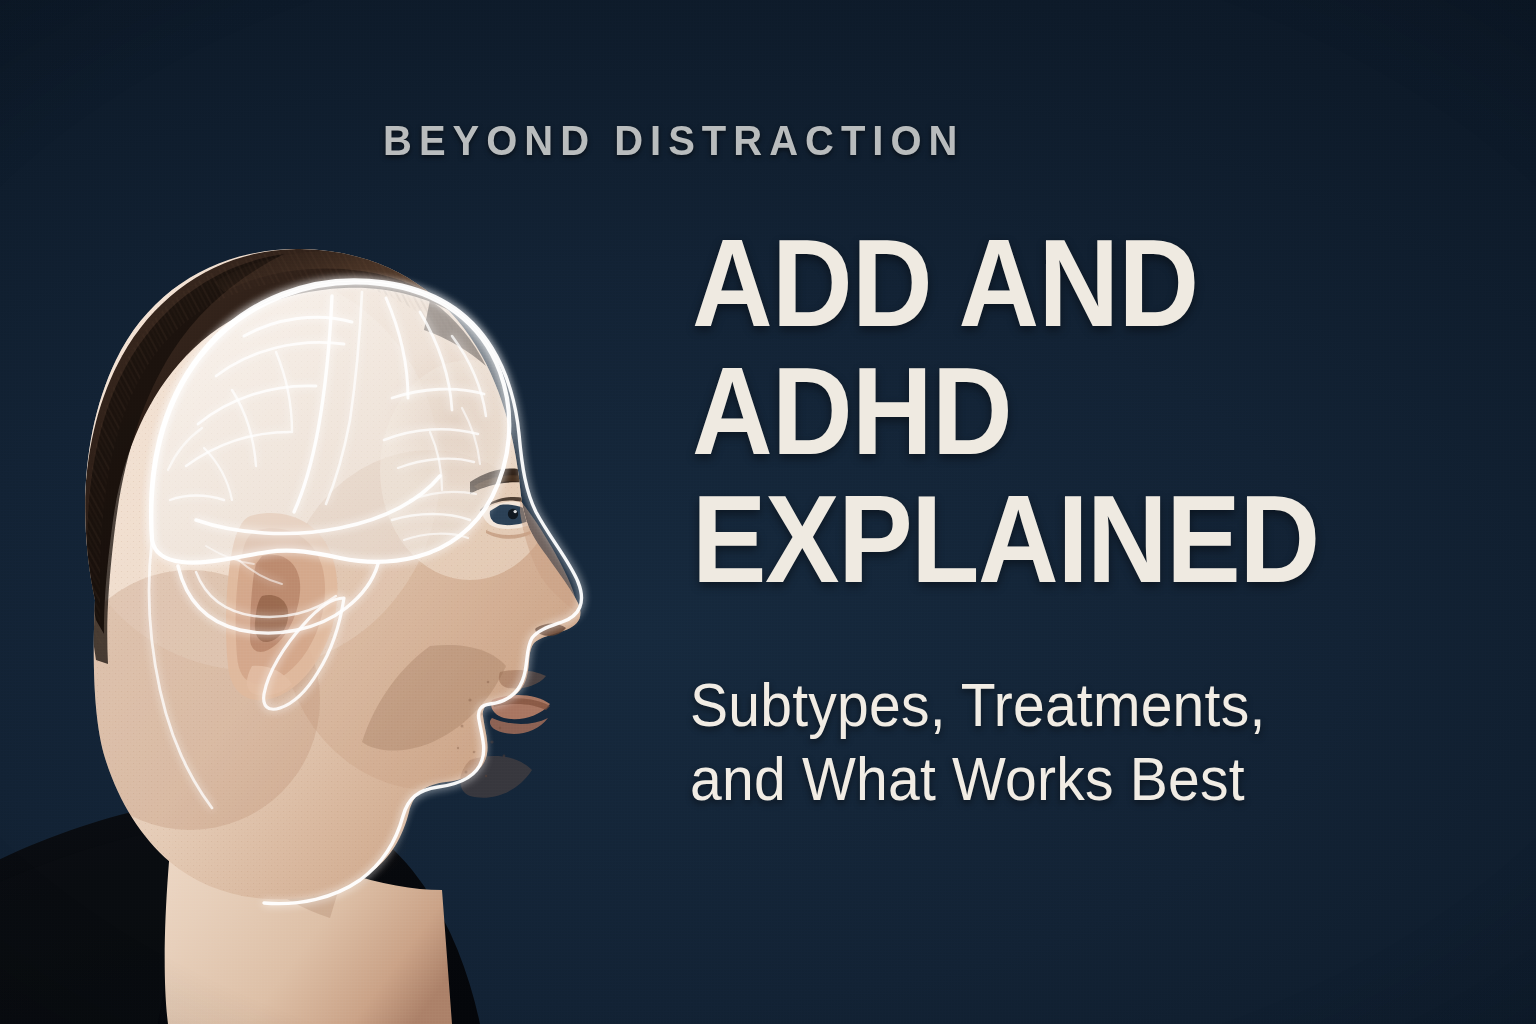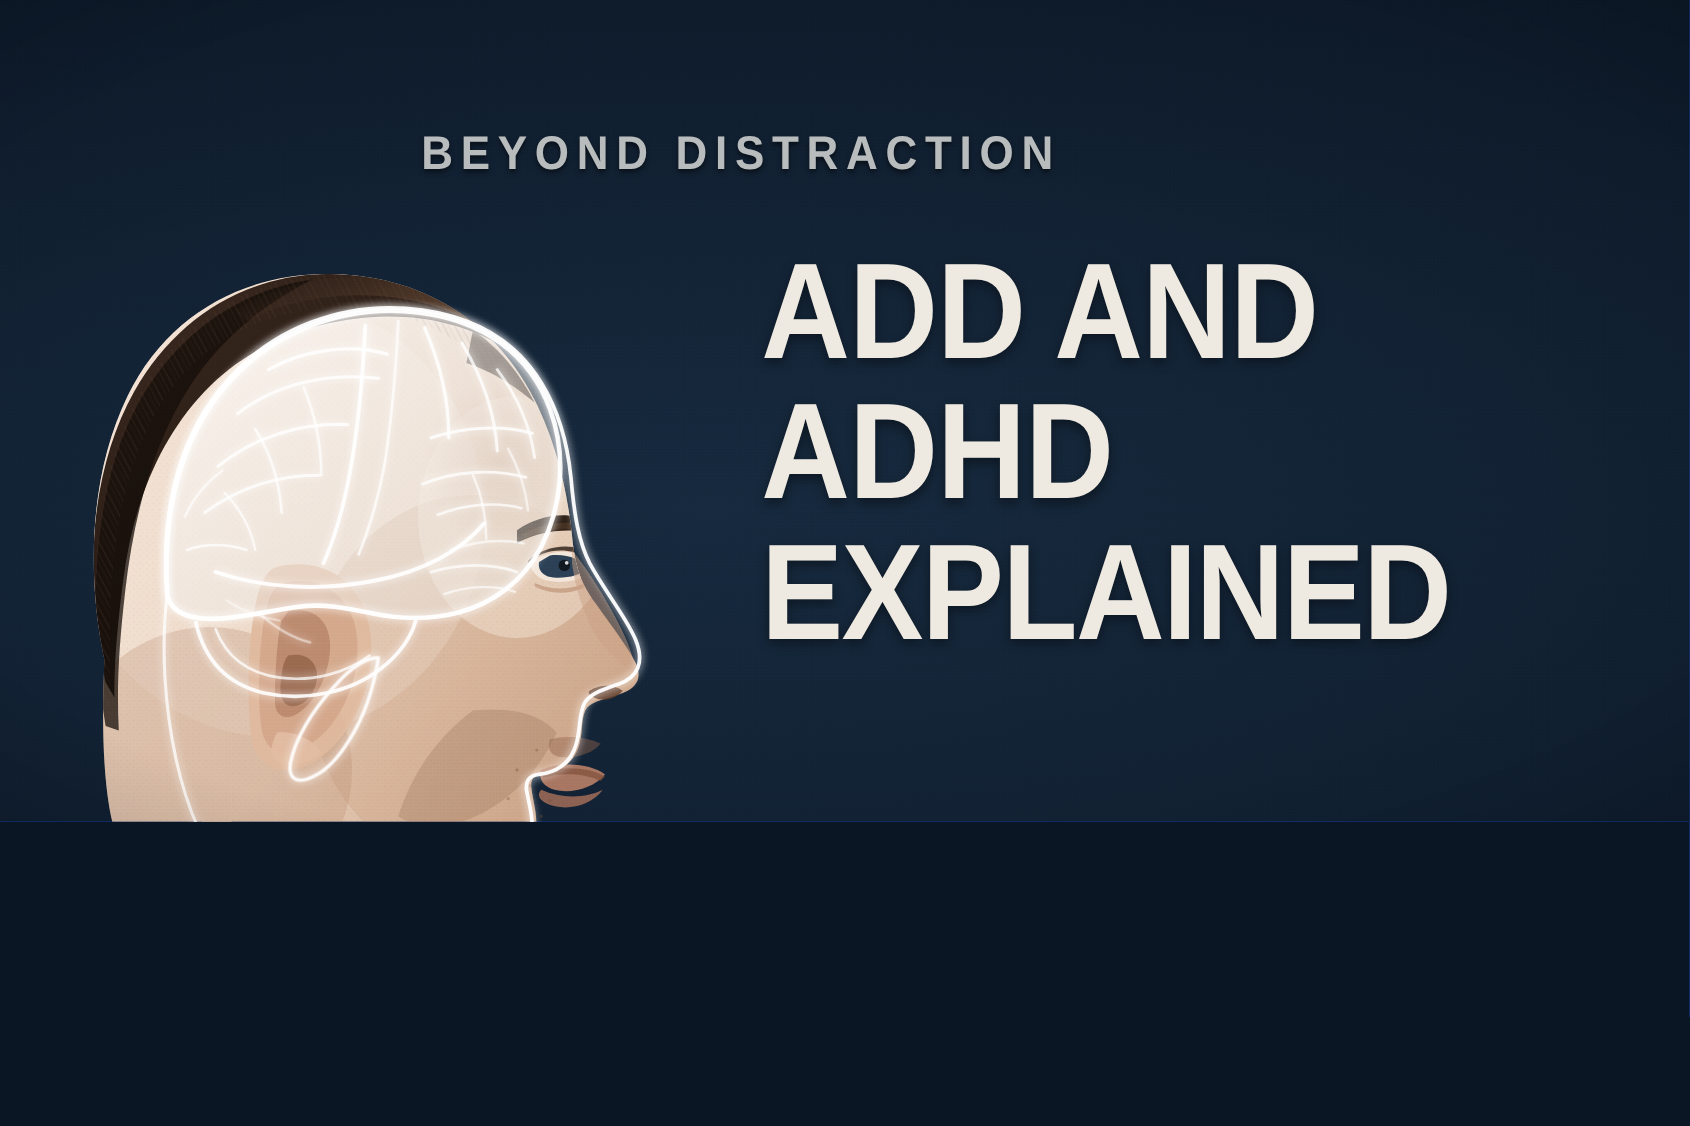--- a/index.html
+++ b/index.html
@@ -9,23 +9,23 @@
     background: #0b1624;
   }
   body {
     font-family: "Liberation Sans", "DejaVu Sans", sans-serif;
   }
 
   
   #poster {
     position: relative;
     width: 1536px;
-    height: 747px;
+    height: 1024px;
     overflow: hidden;
-    background: #1d4ed8;
+    background: #0369a1;
   }
 
   
   .bg-base {
     position: absolute;
     inset: 0;
     background:
       radial-gradient(120% 95% at 42% 62%, #16293d 0%, #122234 38%, #0d1a29 68%, #0a1421 100%);
   }
   .bg-vignette {
@@ -506,16 +506,20 @@
   <div class="type-block">
 
     <div class="kicker">BEYOND DISTRACTION</div>
 
     <div class="headline">
       <span class="hl">ADD AND</span>
       <span class="hl">ADHD</span>
       <span class="hl wide">EXPLAINED</span>
     </div>
 
+    <div class="subhead">
+      <span class="sl">Subtypes, Treatments,</span>
+      <span class="sl">and What Works Best</span>
+    </div>
 
   </div>
 
 </div>
 
 </body></html>

